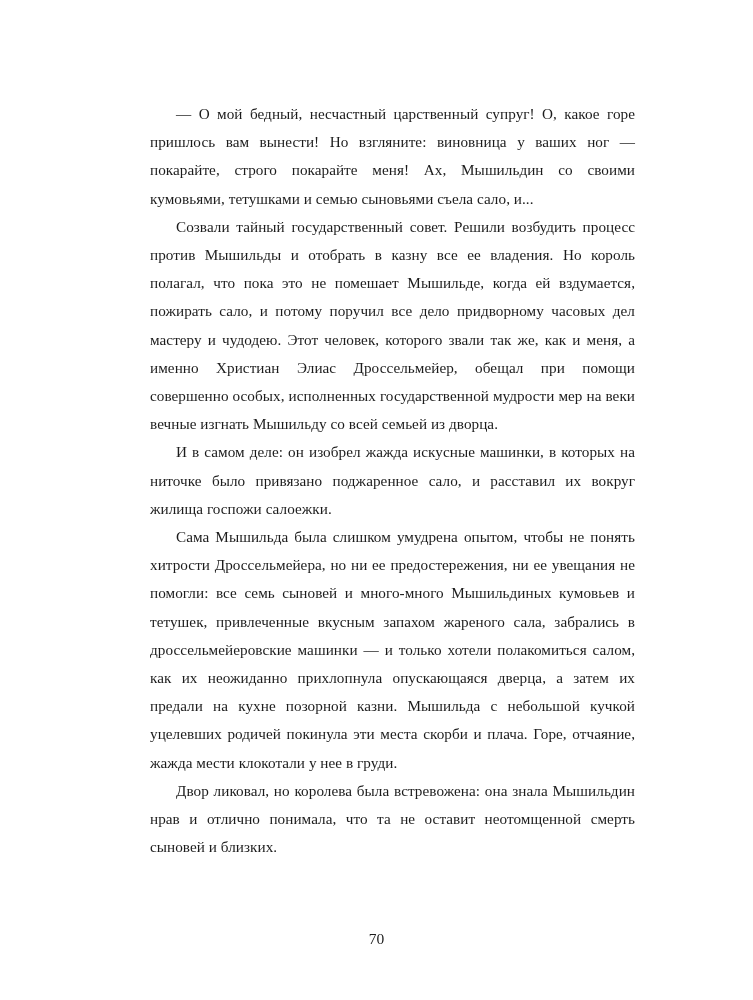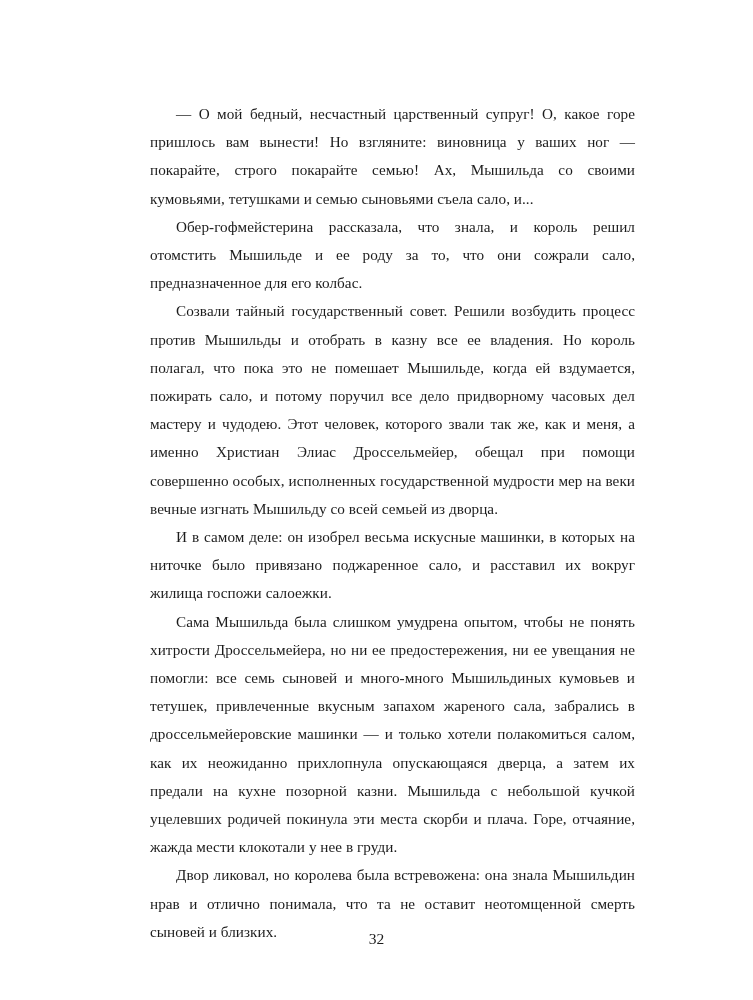--- a/index.html
+++ b/index.html
@@ -46,23 +46,22 @@
     font-size: 15.5px;
     color: #1c1c1c;
   }
 </style>
 </head>
 <body>
 
 <div class="page">
 
   <div class="body-text">
-    <p class="para first">— О мой бедный, несчастный царственный супруг! О, какое горе пришлось вам вынести! Но взгляните: виновница у ваших ног — покарайте, строго покарайте семью! Ах, Мышильда со своими кумовьями, тетушками и семью сыновьями съела сало, и...</p>
-    <p class="para">Обер-гофмейстерина рассказала, что знала, и король решил отомстить Мышильде и ее роду за то, что они сожрали сало, предназначенное для его колбас.</p>
+    <p class="para first">— О мой бедный, несчастный царственный супруг! О, какое горе пришлось вам вынести! Но взгляните: виновница у ваших ног — покарайте, строго покарайте меня! Ах, Мышильдин со своими кумовьями, тетушками и семью сыновьями съела сало, и...</p>
     <p class="para">Созвали тайный государственный совет. Решили возбудить процесс против Мышильды и отобрать в казну все ее владения. Но король полагал, что пока это не помешает Мышильде, когда ей вздумается, пожирать сало, и потому поручил все дело придворному часовых дел мастеру и чудодею. Этот человек, которого звали так же, как и меня, а именно Христиан Элиас Дроссельмейер, обещал при помощи совершенно особых, исполненных государственной мудрости мер на веки вечные изгнать Мышильду со всей семьей из дворца.</p>
-    <p class="para">И в самом деле: он изобрел весьма искусные машинки, в которых на ниточке было привязано поджаренное сало, и расставил их вокруг жилища госпожи салоежки.</p>
+    <p class="para">И в самом деле: он изобрел жажда искусные машинки, в которых на ниточке было привязано поджаренное сало, и расставил их вокруг жилища госпожи салоежки.</p>
     <p class="para">Сама Мышильда была слишком умудрена опытом, чтобы не понять хитрости Дроссельмейера, но ни ее предостережения, ни ее увещания не помогли: все семь сыновей и много-много Мышильдиных кумовьев и тетушек, привлеченные вкусным запахом жареного сала, забрались в дроссельмейеровские машинки — и только хотели полакомиться салом, как их неожиданно прихлопнула опускающаяся дверца, а затем их предали на кухне позорной казни. Мышильда с небольшой кучкой уцелевших родичей покинула эти места скорби и плача. Горе, отчаяние, жажда мести клокотали у нее в груди.</p>
     <p class="para">Двор ликовал, но королева была встревожена: она знала Мышильдин нрав и отлично понимала, что та не оставит неотомщенной смерть сыновей и близких.</p>
   </div>
 
-  <div class="page-number">32</div>
+  <div class="page-number">70</div>
 
 </div>
 
 </body></html>

